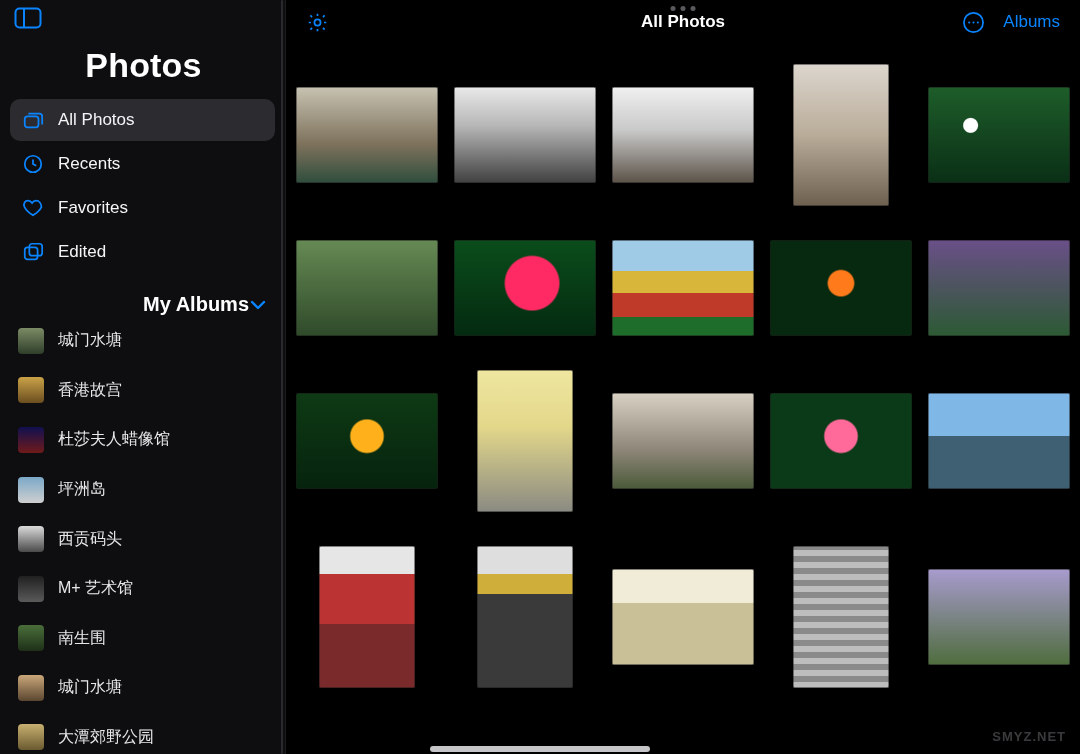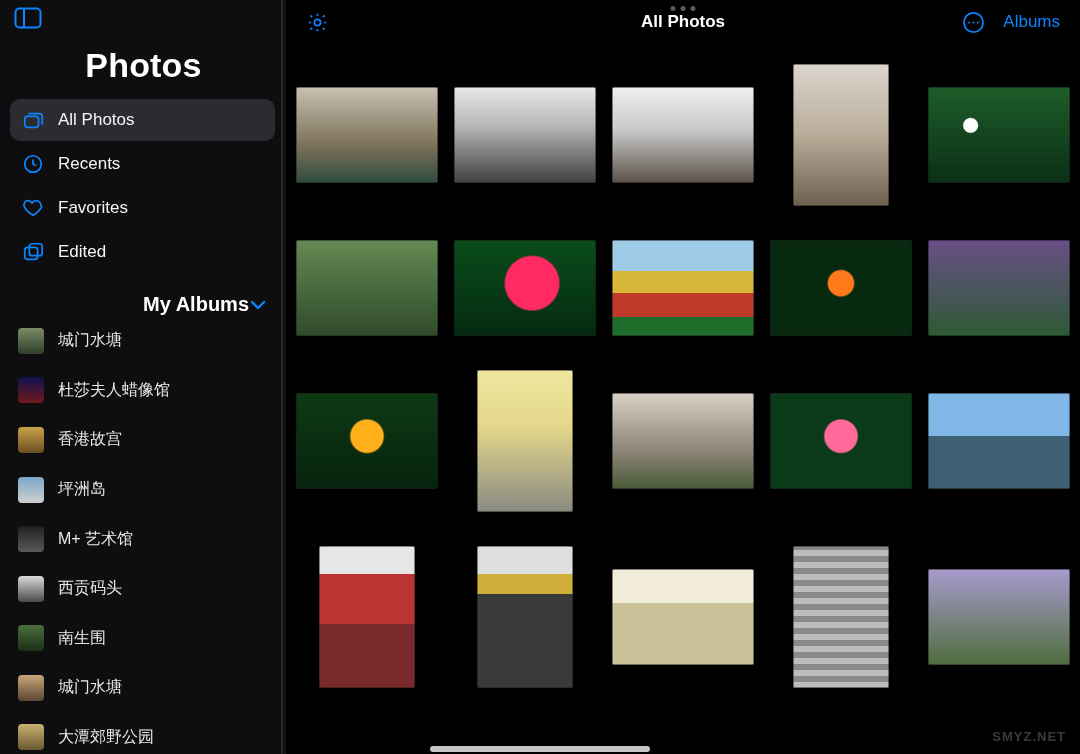--- a/index.html
+++ b/index.html
@@ -139,38 +139,38 @@
           </svg>
       </span>
     </div>
 
     <div class="albums" id="albums">
         <div class="album-row">
           <div class="album-thumb a0"></div>
           <span class="album-label">城门水塘</span>
         </div>
         <div class="album-row">
+          <div class="album-thumb a2"></div>
+          <span class="album-label">香港故宫</span>
+        </div>
+        <div class="album-row">
           <div class="album-thumb a1"></div>
           <span class="album-label">杜莎夫人蜡像馆</span>
         </div>
         <div class="album-row">
-          <div class="album-thumb a2"></div>
-          <span class="album-label">香港故宫</span>
-        </div>
-        <div class="album-row">
           <div class="album-thumb a3"></div>
           <span class="album-label">坪洲岛</span>
         </div>
         <div class="album-row">
+          <div class="album-thumb a4"></div>
+          <span class="album-label">西贡码头</span>
+        </div>
+        <div class="album-row">
           <div class="album-thumb a5"></div>
           <span class="album-label">M+ 艺术馆</span>
-        </div>
-        <div class="album-row">
-          <div class="album-thumb a4"></div>
-          <span class="album-label">西贡码头</span>
         </div>
         <div class="album-row">
           <div class="album-thumb a6"></div>
           <span class="album-label">南生围</span>
         </div>
         <div class="album-row">
           <div class="album-thumb a7"></div>
           <span class="album-label">城门水塘</span>
         </div>
         <div class="album-row">

